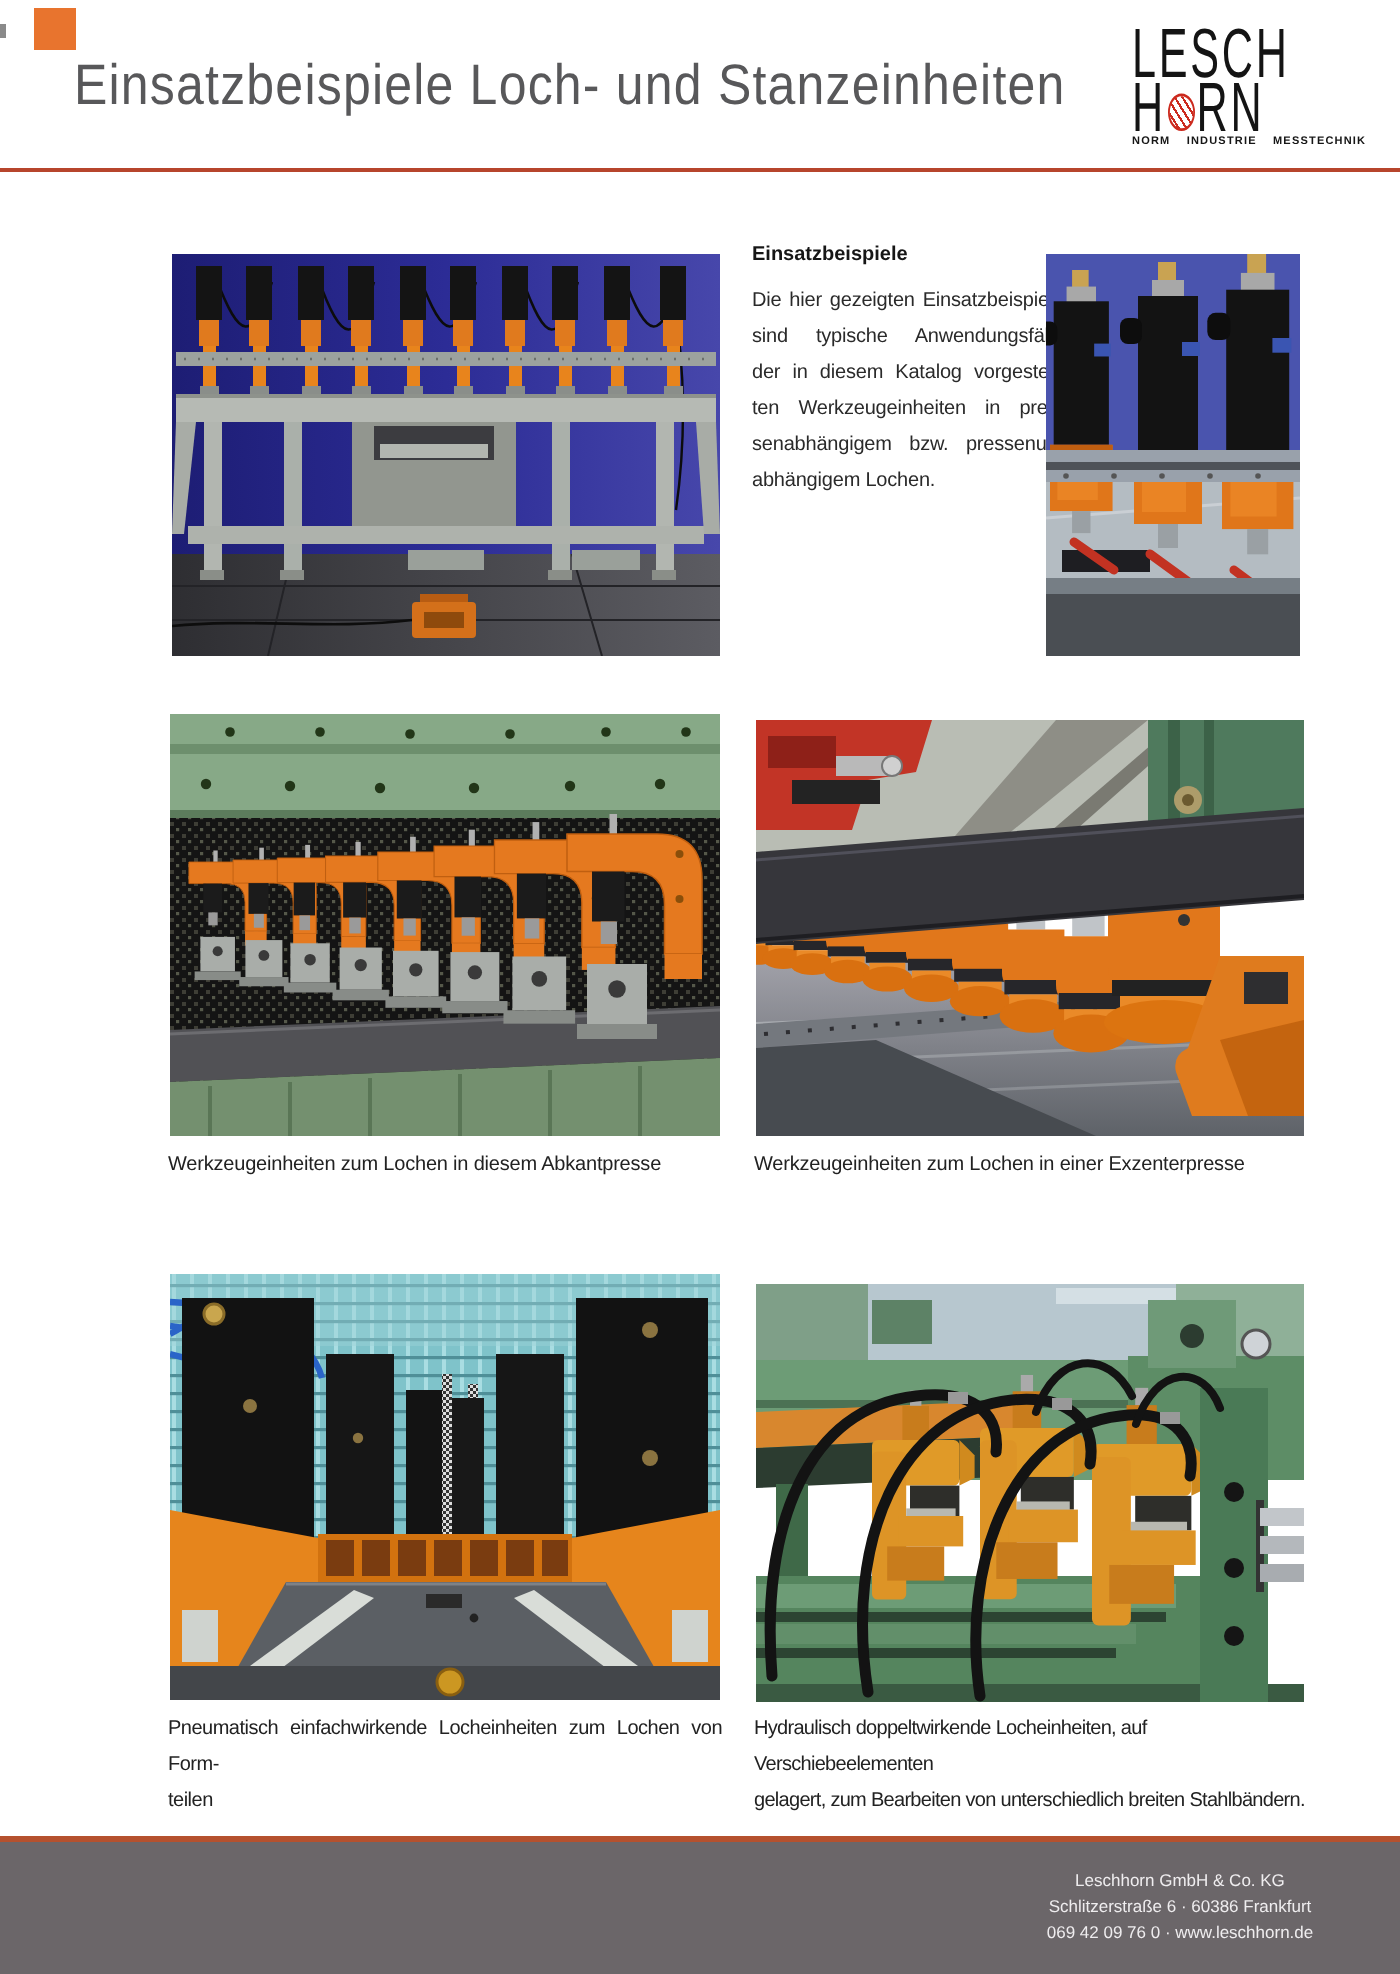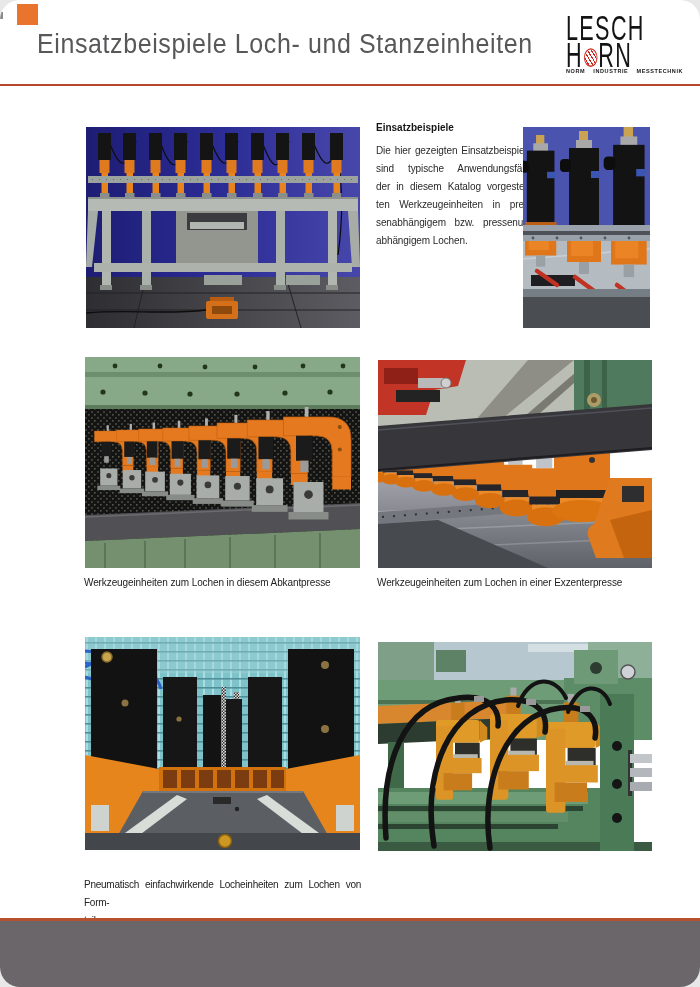--- a/index.html
+++ b/index.html
@@ -1,17 +1,17 @@
 <!DOCTYPE html>
 <html><head>
 <meta charset="utf-8">
 <style>
   html,body{margin:0;padding:0;background:#e8e8e8;}
   #page{position:relative;width:700px;height:987px;background:#ffffff;overflow:hidden;
-        font-family:"Liberation Sans",sans-serif;margin:0 auto;border-radius:20px;}
+        font-family:"Liberation Sans",sans-serif;margin:0 auto;}
   .abs{position:absolute;}
   
   #corner-square{left:17px;top:4px;width:21px;height:21px;background:#e8742e;}
   #edge-mark{left:0;top:12px;width:3px;height:7px;background:#8a8a8a;}
   #page-title{left:37px;top:27px;font-size:25px;color:#58585a;letter-spacing:.6px;
               transform:scaleY(1.14);transform-origin:left top;white-space:nowrap;font-weight:400;}
   #header-rule{left:0;top:84px;width:700px;height:2px;background:#b7452c;}
   .logo-line{left:566px;font-size:24px;color:#141414;letter-spacing:1.5px;white-space:nowrap;
              transform:scale(.9,1.45);transform-origin:left top;font-weight:400;line-height:24px;}
   #logo-line1{top:11px;}
@@ -24,21 +24,21 @@
   
   #intro{left:376px;top:122px;width:156px;}
   #intro-heading{font-size:10px;font-weight:bold;color:#161616;margin:0 0 9px 0;}
   .intro-ln{font-size:10px;line-height:18px;color:#2a2a2a;letter-spacing:-.1px;
             text-align:justify;text-align-last:justify;height:18px;}
   .intro-ln.last{text-align-last:left;}
   
   .caption{font-size:10px;color:#222222;letter-spacing:-.1px;line-height:18px;}
   #cap-abkant{left:84px;top:574px;width:280px;}
   #cap-exzenter{left:377px;top:574px;width:280px;}
-  #cap-pneu{left:84px;top:856px;width:277px;letter-spacing:-.25px;margin-top:20px;}
+  #cap-pneu{left:84px;top:856px;width:277px;letter-spacing:-.25px;}
   #cap-pneu .j{text-align:justify;text-align-last:justify;}
   #cap-hydr{left:377px;top:856px;width:277px;letter-spacing:-.35px;}
   
   #footer-rule{left:0;top:918px;width:700px;height:3px;background:#b5512e;}
   #footer-bar{left:0;top:921px;width:700px;height:66px;background:#6b6669;}
   #footer-text{left:516px;top:934px;width:148px;text-align:center;color:#efedef;
                font-size:8.5px;line-height:13px;}
   .ph{position:absolute;display:block;}
 </style>
 </head>
@@ -405,17 +405,26 @@
     </g>
     <rect x="96" y="54" width="10" height="6" fill="#999999"></rect>
     <rect x="148" y="57" width="10" height="6" fill="#999999"></rect>
     <rect x="202" y="64" width="10" height="6" fill="#999999"></rect>
   </svg>
 
   <div class="abs caption" id="cap-pneu">
     <div class="j">Pneumatisch einfachwirkende Locheinheiten zum Lochen von Form-</div>
     <div>teilen</div>
   </div>
+  <div class="abs caption" id="cap-hydr">
+    <div>Hydraulisch doppeltwirkende Locheinheiten, auf Verschiebeelementen</div>
+    <div>gelagert, zum Bearbeiten von unterschiedlich breiten Stahlbändern.</div>
+  </div>
 
   <div class="abs" id="footer-rule"></div>
   <div class="abs" id="footer-bar"></div>
+  <div class="abs" id="footer-text">
+    <div>Leschhorn GmbH &amp; Co. KG</div>
+    <div>Schlitzerstraße 6 · 60386 Frankfurt</div>
+    <div>069 42 09 76 0 · www.leschhorn.de</div>
+  </div>
 
 </div>
 
 </body></html>

